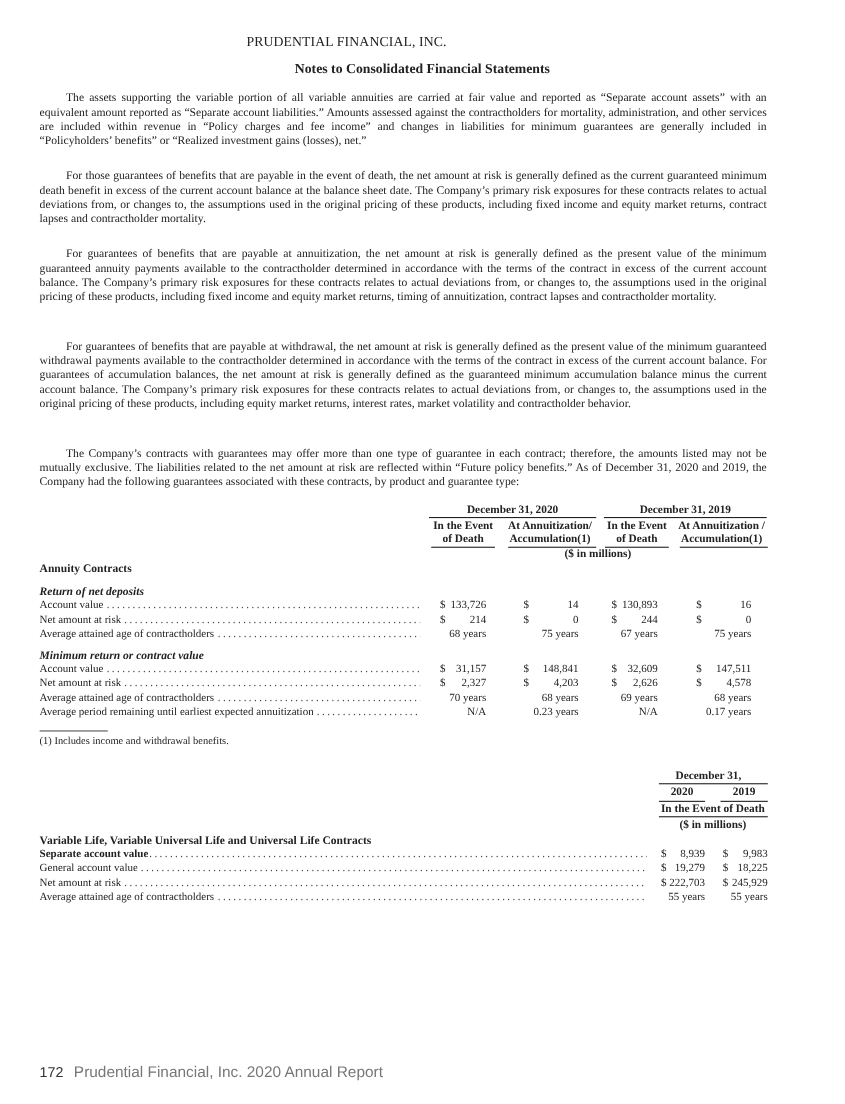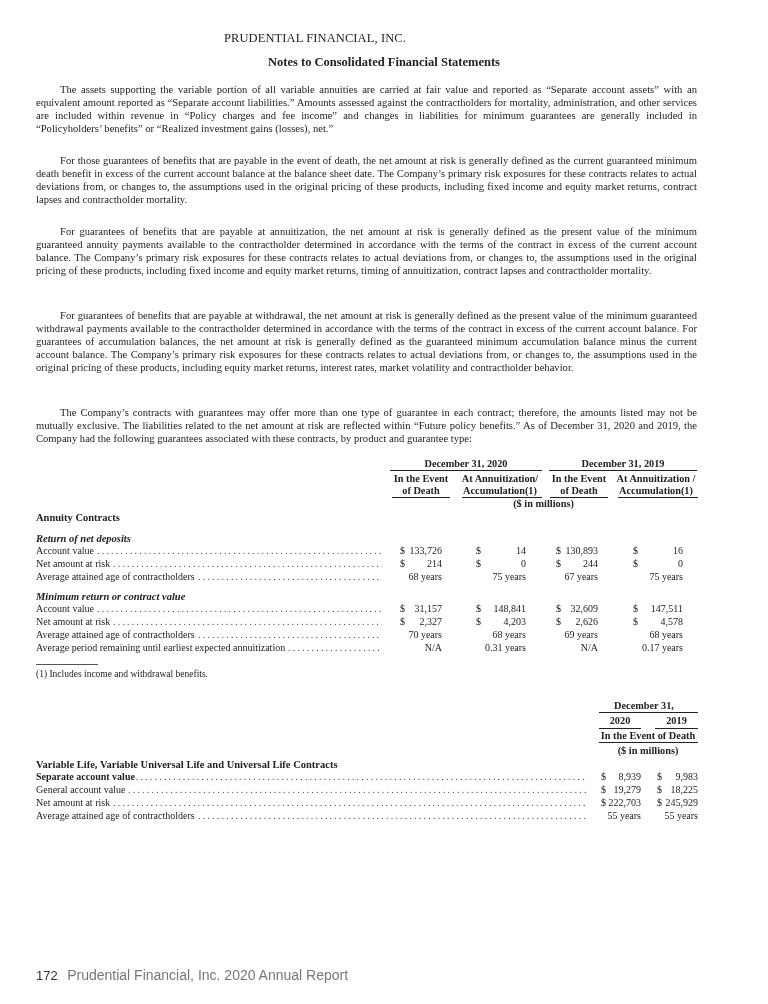--- a/index.html
+++ b/index.html
@@ -216,21 +216,21 @@
         <span class="amt">68 years</span>
       </div>
       <div class="row-label" style="top: 642px;">Average period remaining until earliest expected annuitization</div>
       <div class="dots" style="top: 642px; left: 288px; width: 94px;">........................................................................................................................................................................................................</div>
       <div class="cell" style="top: 642px; left: 400px; width: 42px; height: 12px;">
         <span class="cur"></span>
         <span class="amt">N/A</span>
       </div>
       <div class="cell" style="top: 642px; left: 476px; width: 50px; height: 12px;">
         <span class="cur"></span>
-        <span class="amt">0.31 years</span>
+        <span class="amt">0.23 years</span>
       </div>
       <div class="cell" style="top: 642px; left: 556px; width: 42px; height: 12px;">
         <span class="cur"></span>
         <span class="amt">N/A</span>
       </div>
       <div class="cell" style="top: 642px; left: 633px; width: 50px; height: 12px;">
         <span class="cur"></span>
         <span class="amt">0.17 years</span>
       </div>
     </div>

